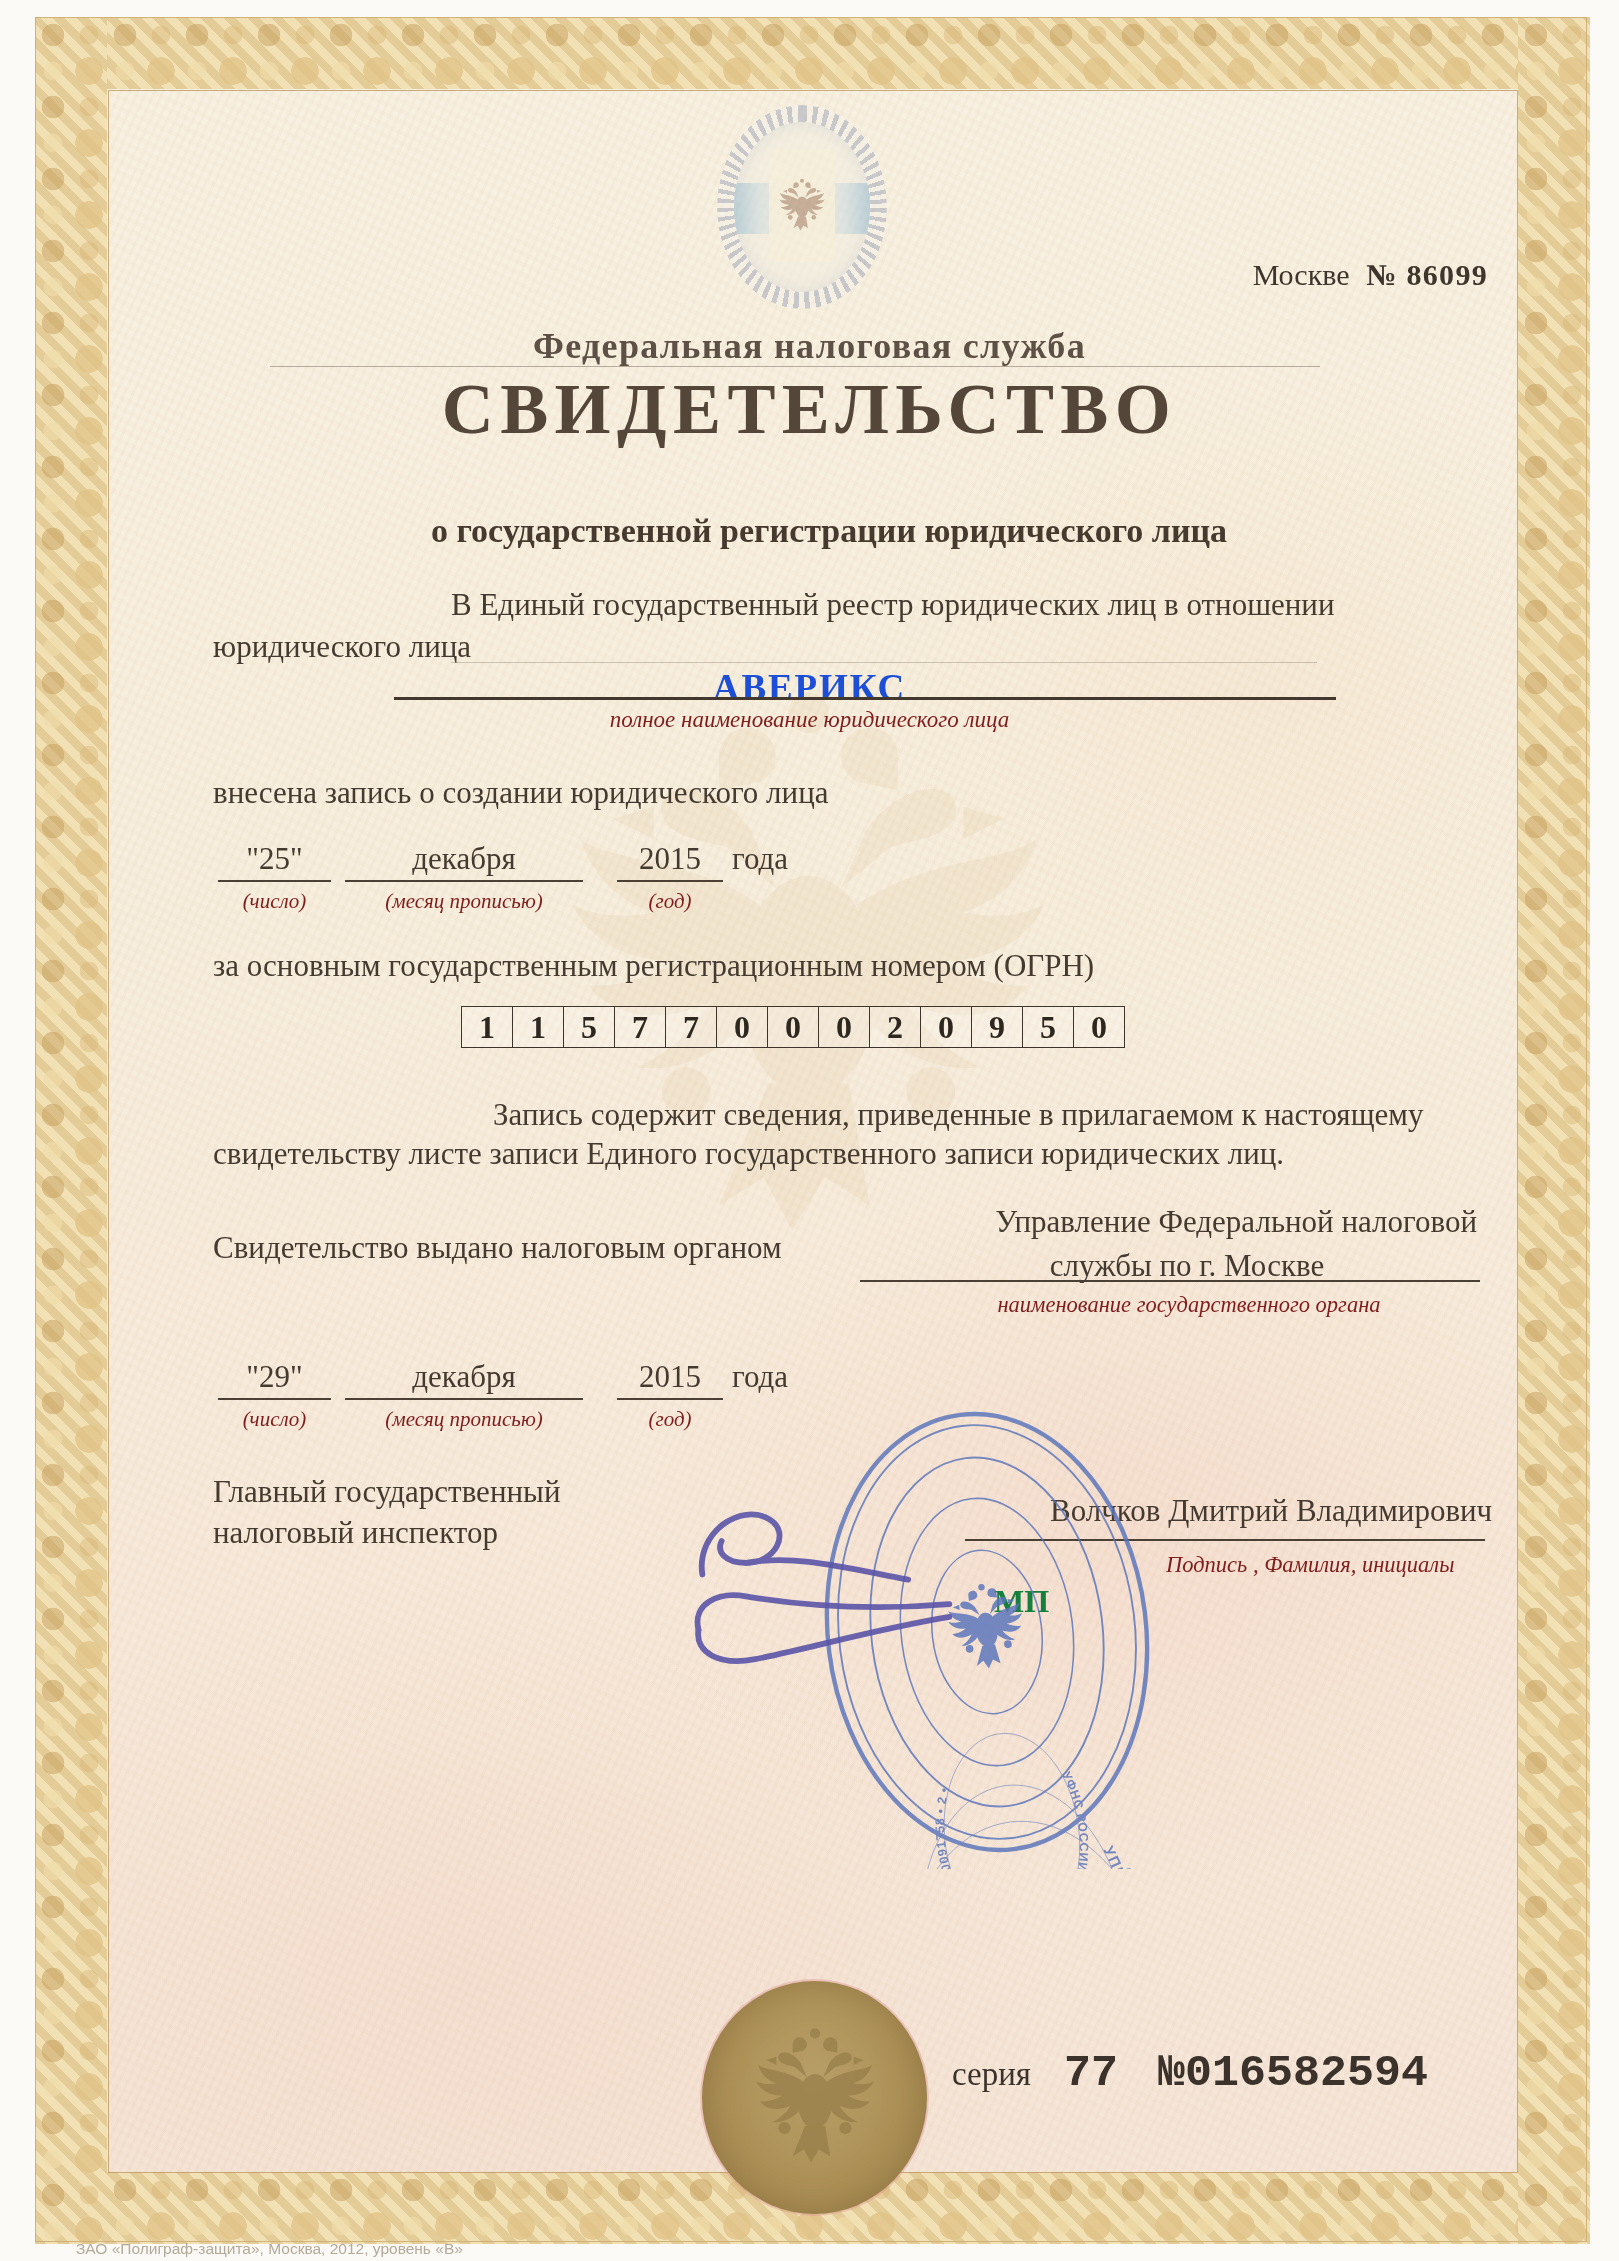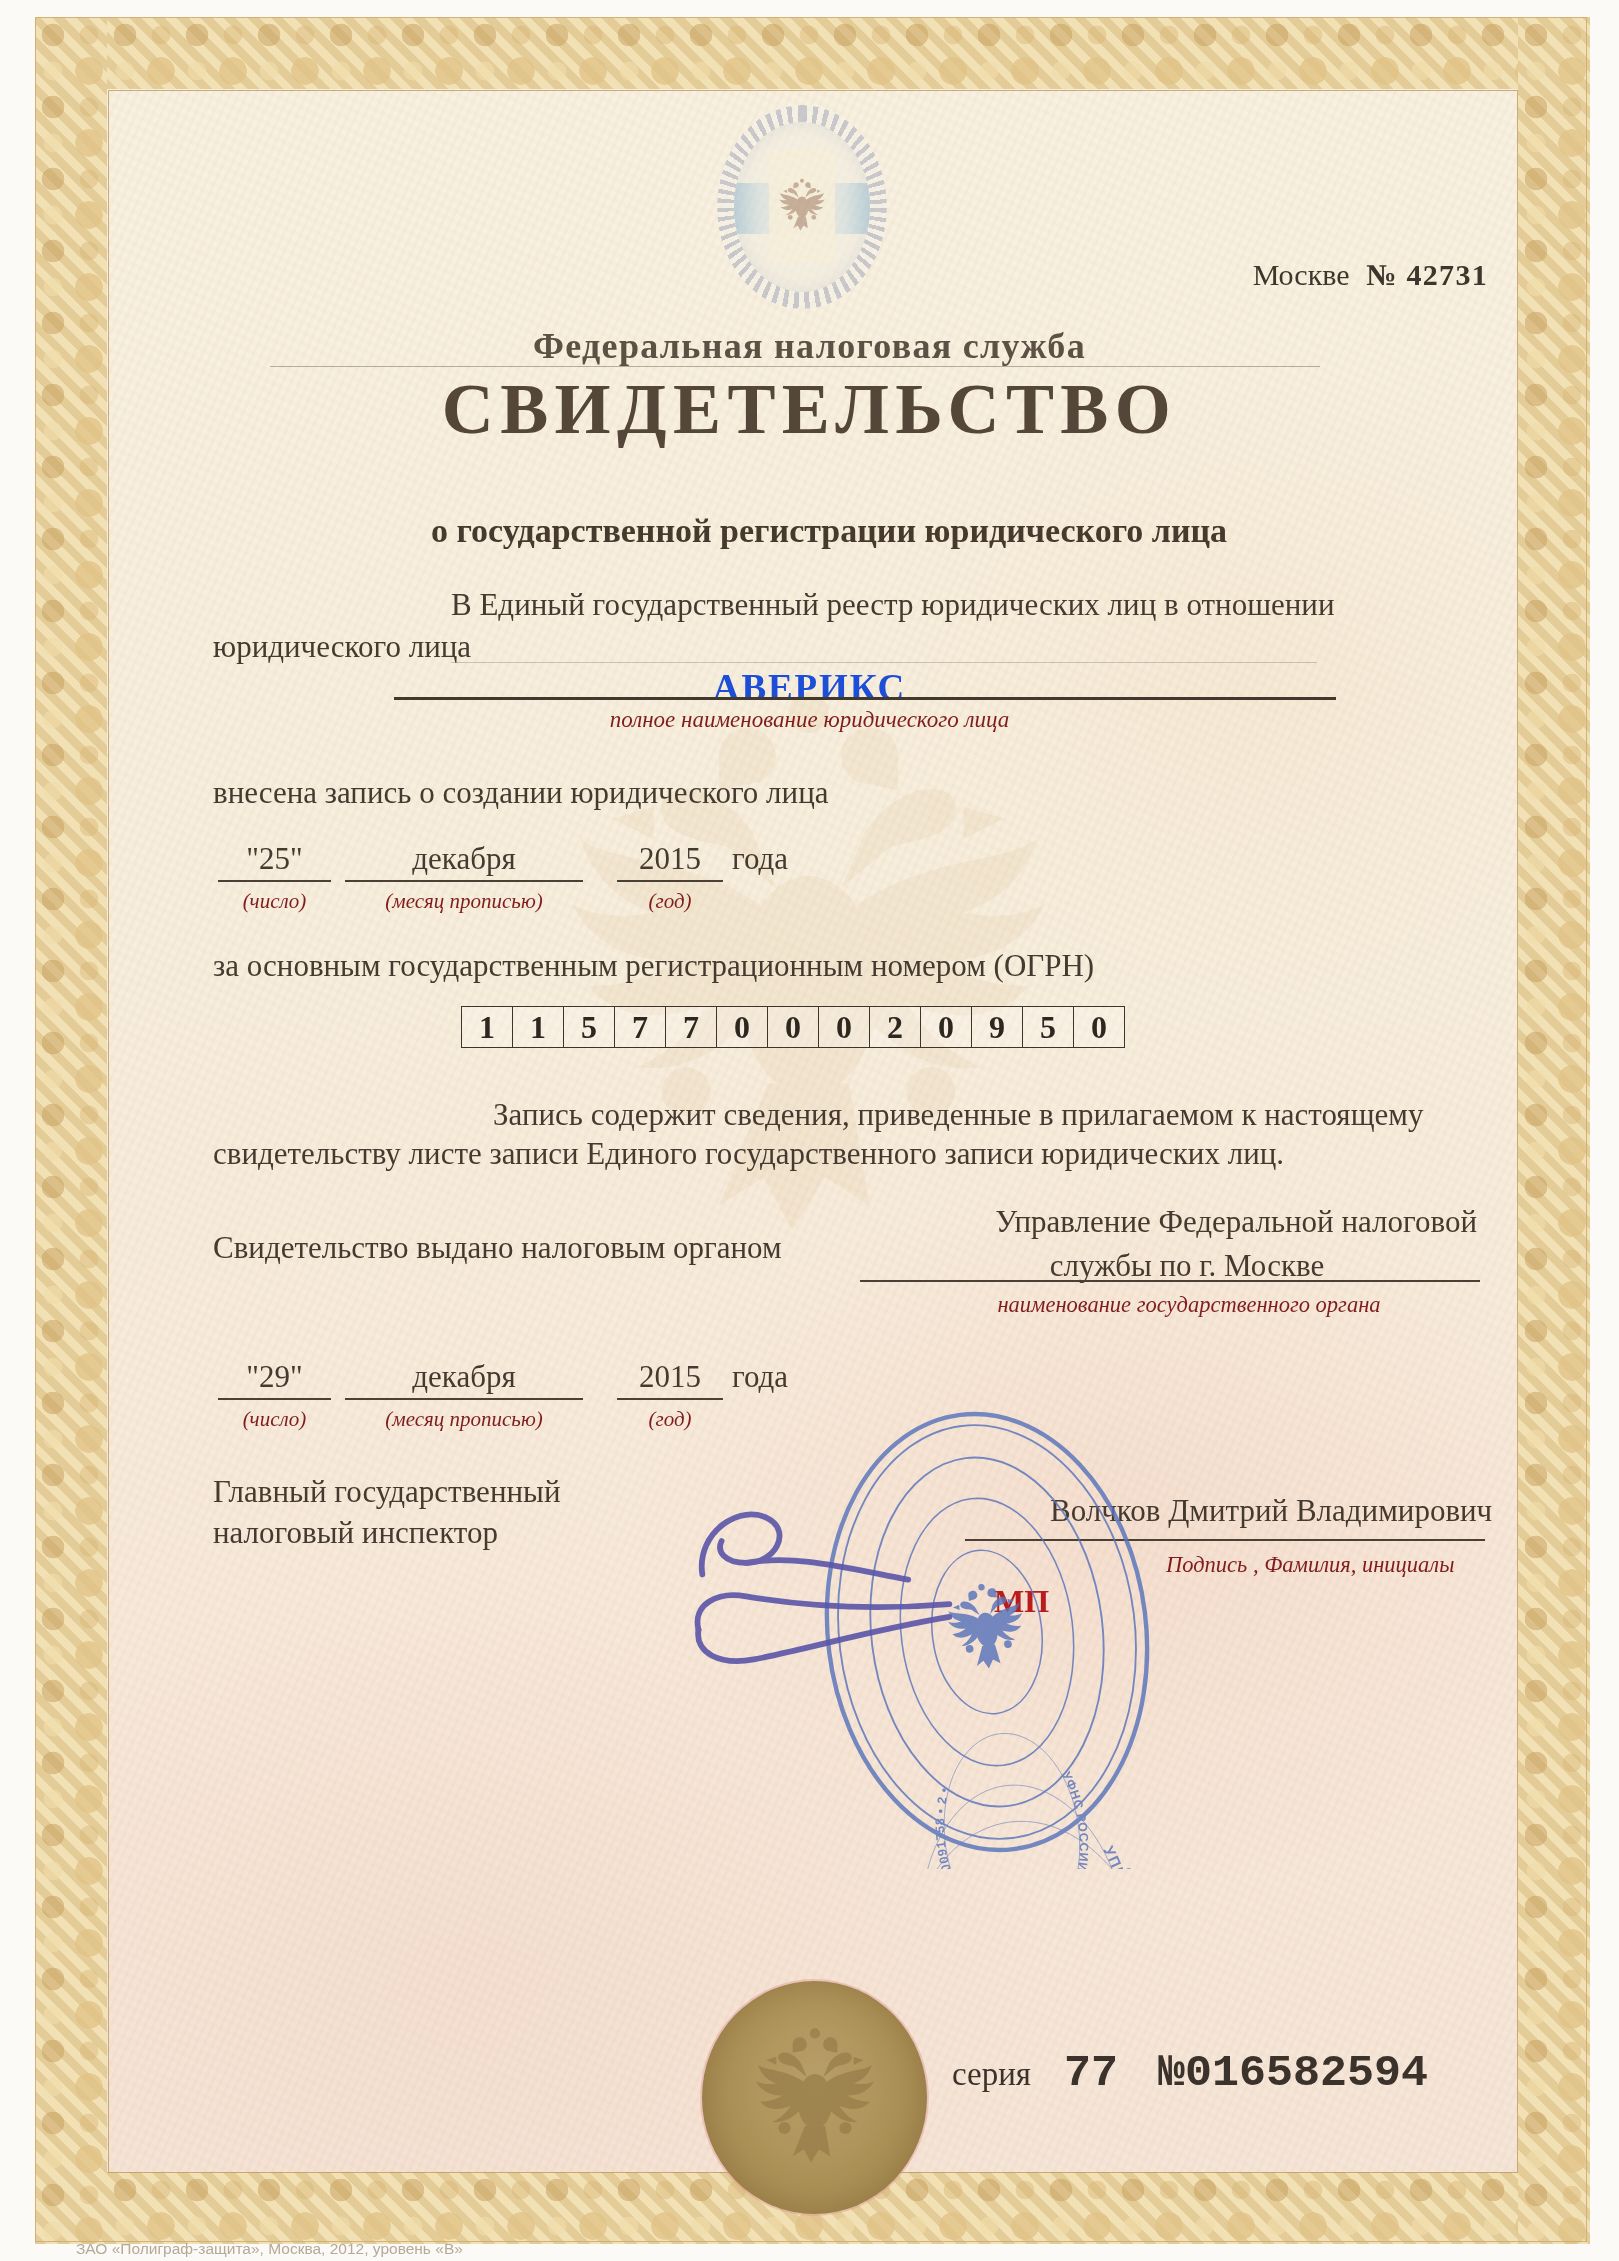--- a/index.html
+++ b/index.html
@@ -65,21 +65,21 @@
   .ogrn-cell{width:50px;height:40px;border-right:1.9px solid #3e342a;display:flex;align-items:center;
     justify-content:center;font-size:32px;font-weight:bold;color:#2e2720;}
   .ogrn-cell:last-child{border-right:none;}
   
   .stamp{position:absolute;left:813px;top:1395px;width:348px;height:474px;}
   .sig{position:absolute;left:679px;top:1478px;width:322px;height:238px;}
   .seal{position:absolute;left:702px;top:1981px;width:225px;height:233px;border-radius:50%;
     background:radial-gradient(ellipse at 50% 42%, #b79e67 0%, #ad9157 55%, #a0834c 100%);
     box-shadow:0 0 0 1.9px rgba(226,150,150,.45), inset 0 0 39px rgba(108,84,40,.38);
     display:flex;align-items:center;justify-content:center;}
-  .mp{top:1583px;left:994px;font-size:32px;font-weight:bold;color:#b91c1c;}
+  .mp{top:1583px;left:994px;font-size:32px;font-weight:bold;color:#15803d;}
   .series{top:2048px;left:952px;font-size:33px;color:#3b332b;}
   .series .num{font-family:"Liberation Mono","DejaVu Sans Mono",monospace;font-weight:bold;font-size:45px;}
   .series .gap1{margin-left:33px;} .series .gap2{margin-left:40px;}
   .imprint{left:76px;top:2240px;font-family:"Liberation Sans","DejaVu Sans",sans-serif;
     font-size:15.5px;color:rgba(148,135,114,.7);}
   .wm{position:absolute;left:564px;top:683px;opacity:.085;}
 </style>
 </head>
 <body>
 
@@ -125,21 +125,21 @@
       <div class="holo-band"></div>
       <div class="holo-card">
         <svg width="48" height="55" viewBox="0 0 120 140">
           <use href="#eagle" fill="#8c5f46" opacity="0.85"></use>
         </svg>
       </div>
     </div>
   </div>
 
   <div class="abs form-no">
-    <span>Москве</span><b>№ 42731</b>
+    <span>Москве</span><b>№ 86099</b>
   </div>
   <div class="abs c agency">Федеральная налоговая служба</div>
   <div class="rule-soft" style="left:270px;top:366px;width:1050px;"></div>
   <div class="abs c title">СВИДЕТЕЛЬСТВО</div>
   <div class="abs c subtitle">о государственной регистрации юридического лица</div>
 
   <div class="abs body-t" style="left:451px;top:587px;">В Единый государственный реестр юридических лиц в отношении</div>
   <div class="abs body-t" style="left:213px;top:629px;">юридического лица</div>
 
   <div class="rule-soft" style="left:451px;top:662px;width:866px;background:rgba(110,96,82,.3);"></div>

